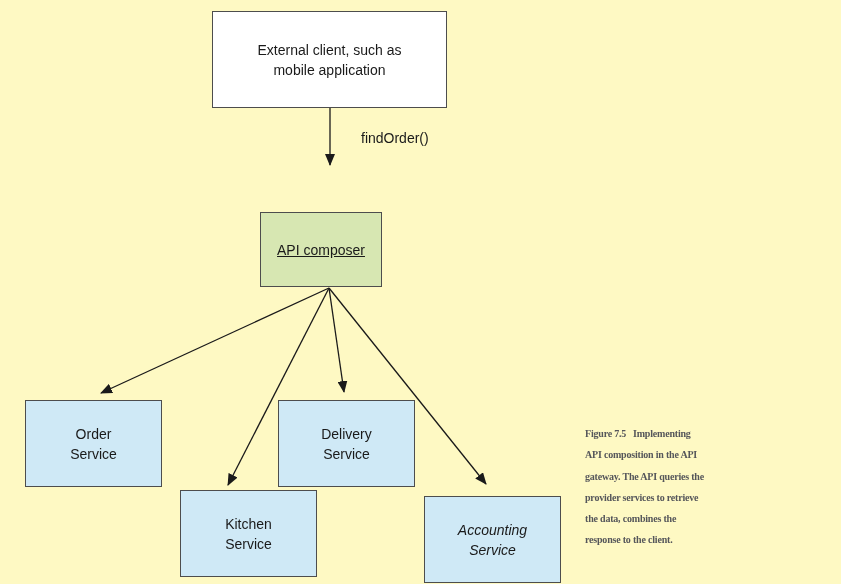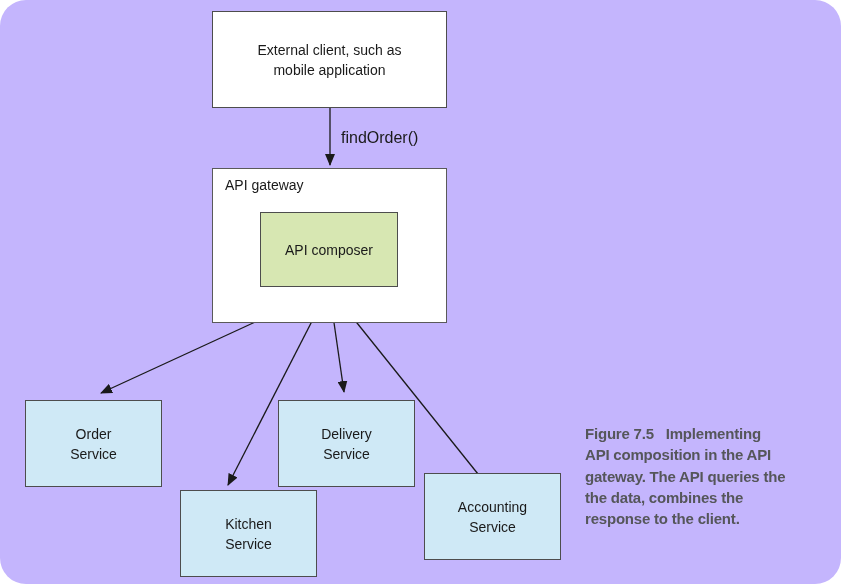--- a/index.html
+++ b/index.html
@@ -4,25 +4,24 @@
 <style>
   html, body {
     margin: 0;
     padding: 0;
     background: #ffffff;
   }
   .stage {
     position: relative;
     width: 841px;
     height: 584px;
-    background: #c4b5fd;
+    background: #fef9c3;
     font-family: "Liberation Sans", sans-serif;
     color: var(--text-color, #1a1a1a);
     overflow: hidden;
-    border-radius: 26px;
   }
   .box {
     position: absolute;
     box-sizing: border-box;
     display: flex;
     align-items: center;
     justify-content: center;
     text-align: center;
     font-size: 14px;
     line-height: 20px;
@@ -41,37 +40,38 @@
   }
   .gateway-label {
     position: absolute;
     left: 12px; top: 7px;
     font-size: 14px;
     line-height: 19px;
     white-space: pre;
   }
   .composer-box {
     left: 260px; top: 212px;
-    width: 138px; height: 75px;
+    width: 122px; height: 75px;
     border: 1px solid var(--box-border, #4d4d4d);
     background: var(--composer-fill, #d7e7b2);
+    text-decoration: underline;
   }
   .service-box {
     width: 137px; height: 87px;
     border: 1px solid var(--box-border, #4d4d4d);
     background: var(--service-fill, #cfe9f6);
   }
   .svc-order      { left: 25px;  top: 400px; }
   .svc-kitchen    { left: 152px; top: 490px; margin-left: 28px; }
   .svc-delivery   { left: 278px; top: 400px; }
-  .svc-accounting { left: 424px; top: 473px; }
+  .svc-accounting { left: 424px; top: 496px; font-style: italic; }
   .request-label {
     position: absolute;
-    left: 341px; top: 129px;
-    font-size: 16px;
+    left: 361px; top: 129px;
+    font-size: 14px;
     line-height: 18px;
     white-space: pre;
   }
   .arrows {
     position: absolute;
     left: 0; top: 0;
     width: 841px; height: 584px;
     pointer-events: none;
   }
   .arrows line {
@@ -79,24 +79,25 @@
     stroke-width: 1.3;
   }
   .arrows path {
     fill: var(--line-color, #1a1a1a);
   }
   .caption {
     position: absolute;
     left: 585px; top: 423px;
     width: 256px;
     font-weight: bold;
-    font-size: 15px;
+    font-size: 10px;
     line-height: 21.3px;
     letter-spacing: -0.2px;
     color: var(--caption-color, #55565a);
+    font-family: Liberation Serif, serif;
   }
   .caption-line {
     white-space: pre;
   }
 </style>
 </head>
 <body>
 
 <div class="stage">
 
@@ -113,23 +114,20 @@
     <line x1="329" y1="288" x2="486" y2="484" marker-end="url(#ah)"></line>
   </svg>
 
   <div class="box client-box">
     <span>External client, such as
 mobile application</span>
   </div>
 
   <div class="request-label">findOrder()</div>
 
-  <div class="box gateway-box">
-    <span class="gateway-label">API gateway</span>
-  </div>
 
   <div class="box composer-box">
     <span>API composer</span>
   </div>
 
   <div class="box service-box svc-order">
     <span>Order
 Service</span>
   </div>
   <div class="box service-box svc-kitchen">
@@ -142,17 +140,18 @@
   </div>
   <div class="box service-box svc-accounting">
     <span>Accounting
 Service</span>
   </div>
 
   <div class="caption">
     <div class="caption-line">Figure 7.5   Implementing</div>
     <div class="caption-line">API composition in the API</div>
     <div class="caption-line">gateway. The API queries the</div>
+    <div class="caption-line">provider services to retrieve</div>
     <div class="caption-line">the data, combines the</div>
     <div class="caption-line">response to the client.</div>
   </div>
 
 </div>
 
 </body></html>

